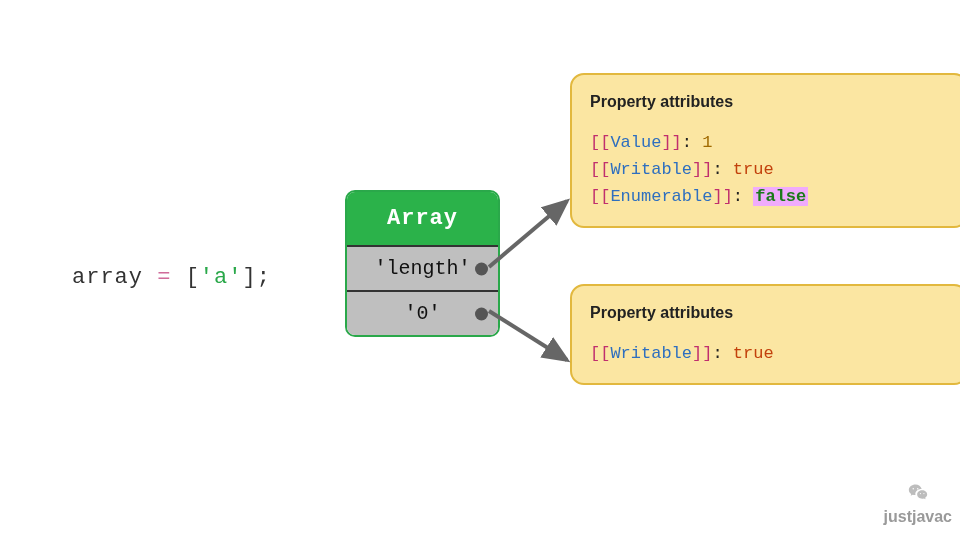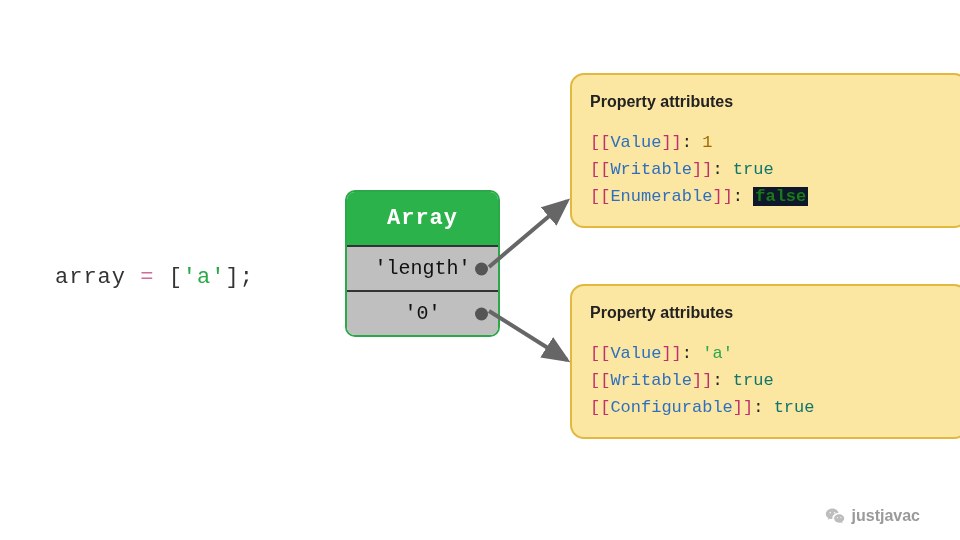--- a/index.html
+++ b/index.html
@@ -6,21 +6,21 @@
   html, body {
     margin: 0; padding: 0;
     width: 960px; height: 540px;
     background: #ffffff;
     font-family: "Menlo", "Consolas", "Courier New", monospace;
     position: relative;
     overflow: hidden;
   }
   .code-line {
     position: absolute;
-    left: 55px; top: 265px;
+    left: 72px; top: 265px;
     font-size: 22px;
     letter-spacing: 1px;
     color: #333;
   }
   .tok-ident { color: #333; }
   .tok-op { color: #d06c9a; }
   .tok-punc { color: #333; }
   .tok-str { color: #2aa84a; }
 
   .array-box {
@@ -80,43 +80,44 @@
     color: #222;
     margin-bottom: 14px;
     font-size: 16px;
   }
   .attr-line { white-space: nowrap; }
   .br-outer { color: #c02f6e; }
   .br-name { color: #2e6fbf; }
   .colon { color: #222; }
   .val-num { color: #a06a00; }
   .val-str { color: #2aa84a; }
-  .val-true { color: #0f766e; }
+  .val-true { color: #c2410c; }
   .val-false {
     color: #1a7a1a;
-    background: #0f172a;
+    background: #f0abfc;
     font-weight: 700;
     padding: 0 2px;
   }
 
   svg.arrows {
     position: absolute; left:0; top:0;
     width: 960px; height: 540px;
     pointer-events: none;
   }
 
   .watermark {
     position: absolute;
-    right: 40px; bottom: 14px;
+    right: 8px; bottom: 14px;
     display: flex; align-items: center;
     gap: 6px;
     color: #9a9a9a;
     font-family: Arial, sans-serif;
     font-size: 16px;
     font-weight: 600;
+    flex-direction: column;
   }
   .watermark svg { width: 22px; height: 20px; fill: #bdbdbd; }
 </style>
 </head>
 <body>
 
 <div class="code-line">
   <span class="tok-ident">array</span>
   <span> </span>
   <span class="tok-op">=</span>
@@ -138,23 +139,21 @@
 
 <div class="attr-card" style="left:570px; top:73px;">
   <div class="attr-title">Property attributes</div>
   <div class="attr-line"><span class="br-outer">[[</span><span class="br-name">Value</span><span class="br-outer">]]</span><span class="colon">: </span><span class="val-num">1</span></div>
   <div class="attr-line"><span class="br-outer">[[</span><span class="br-name">Writable</span><span class="br-outer">]]</span><span class="colon">: </span><span class="val-true">true</span></div>
   <div class="attr-line"><span class="br-outer">[[</span><span class="br-name">Enumerable</span><span class="br-outer">]]</span><span class="colon">: </span><span class="val-false">false</span></div>
 </div>
 
 <div class="attr-card" style="left:570px; top:284px;">
   <div class="attr-title">Property attributes</div>
-  <div class="attr-line"><span class="br-outer">[[</span><span class="br-name">Value</span><span class="br-outer">]]</span><span class="colon">: </span><span class="val-str">'a'</span></div>
   <div class="attr-line"><span class="br-outer">[[</span><span class="br-name">Writable</span><span class="br-outer">]]</span><span class="colon">: </span><span class="val-true">true</span></div>
-  <div class="attr-line"><span class="br-outer">[[</span><span class="br-name">Configurable</span><span class="br-outer">]]</span><span class="colon">: </span><span class="val-true">true</span></div>
 </div>
 
 <svg class="arrows">
   <defs>
     <marker id="arrowhead" markerWidth="8" markerHeight="8" refX="6" refY="3" orient="auto">
       <polygon points="0 0, 7 3, 0 6" fill="#666"></polygon>
     </marker>
   </defs>
   <line x1="489" y1="267" x2="567" y2="201" stroke="#666" stroke-width="4" marker-end="url(#arrowhead)"></line>
   <line x1="489" y1="311" x2="567" y2="360" stroke="#666" stroke-width="4" marker-end="url(#arrowhead)"></line>

